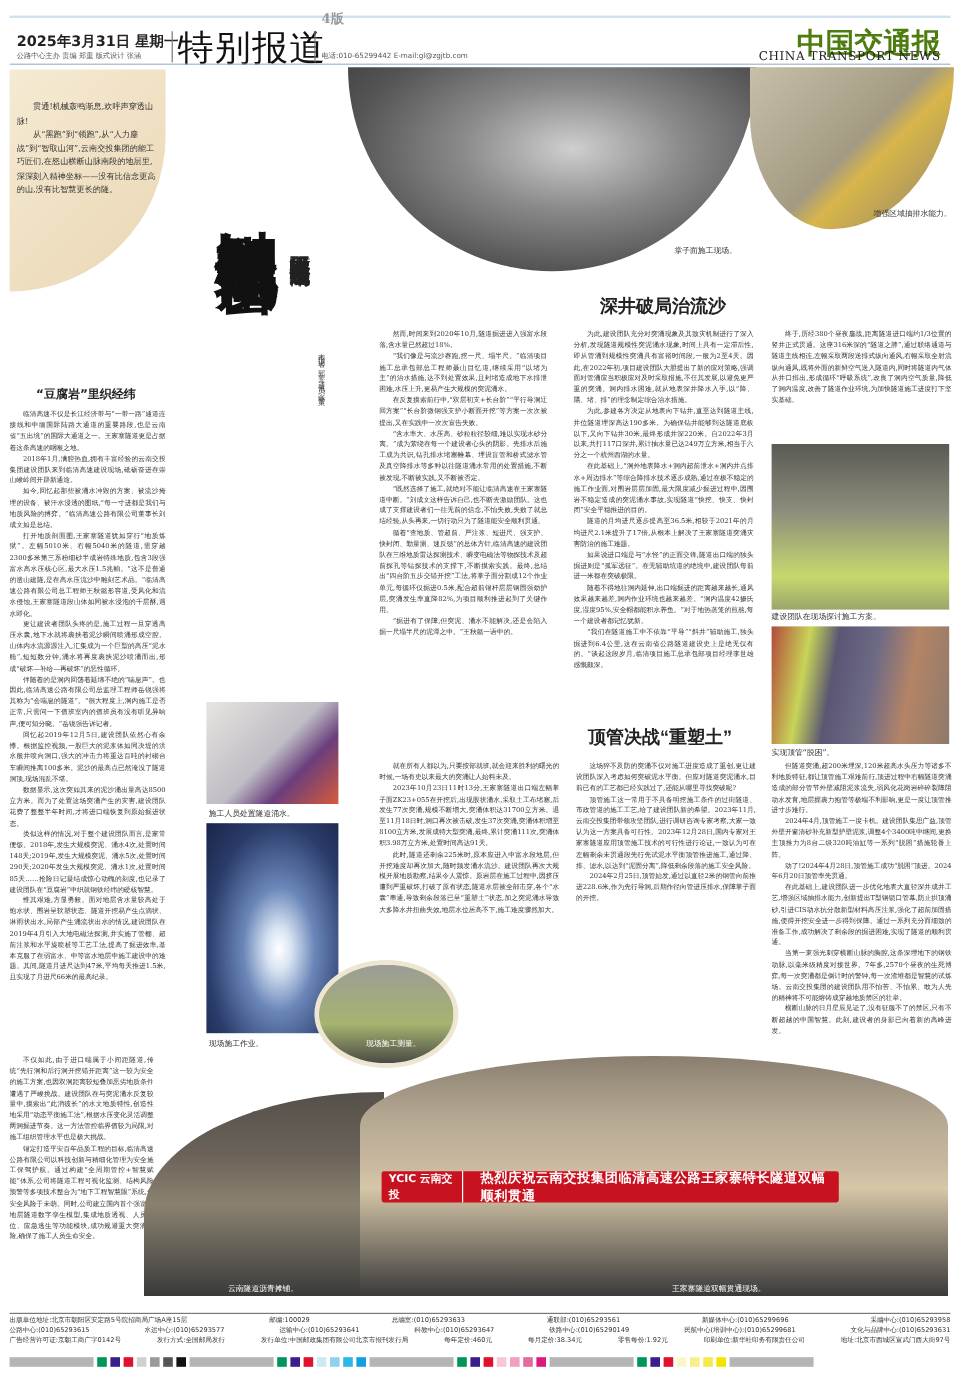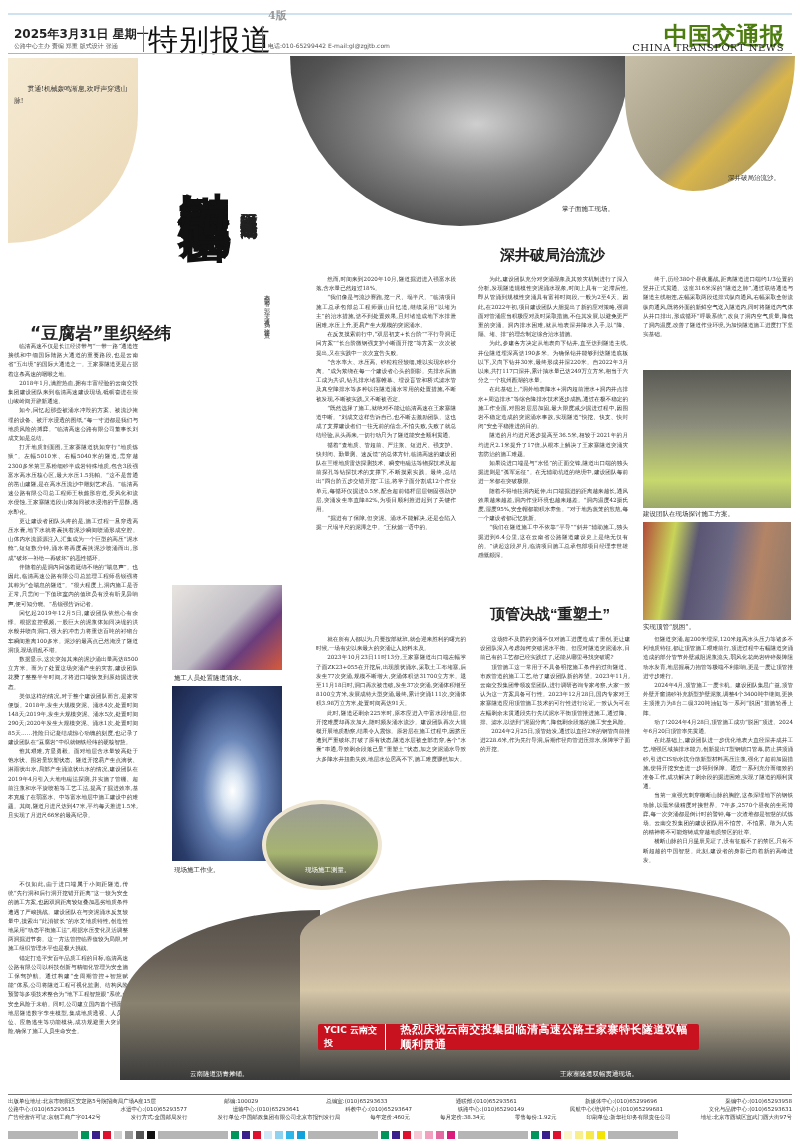--- a/index.html
+++ b/index.html
@@ -11,39 +11,39 @@
 .sepv{width:1px;height:26px;background:#777;top:26px}
 .section-title{left:148px;top:20px;font-size:30px;font-weight:normal;font-family:"DejaVu Serif",serif;letter-spacing:1px;color:#111}
 .edition{left:268px;top:8px;font-size:11px;color:#999;font-weight:bold}
 .contact{left:268px;top:42px;font-size:6px;font-family:"DejaVu Sans",sans-serif;color:#555}
 .logo{right:16px;top:20px;font-size:24px;color:#4d7c0f;font-weight:bold;font-family:"DejaVu Serif",serif}
 .logo-en{right:16px;top:42px;font-size:10px;color:#222;letter-spacing:.5px}
 .underline{left:8px;top:53px;width:784px;height:1px;background:#9bb9d3}
 .intro-bg{left:8px;top:58px;width:130px;height:185px;background:linear-gradient(135deg,#f5ead3,#ead7b4);border-radius:0 0 100% 0 / 0 0 70% 0}
 .intro{left:14px;top:84px;width:118px;font-size:6.8px;line-height:11.5px;color:#333}
 .intro p{text-indent:2em}
-.sub-h{font-size:17px;font-weight:bold;font-family:"DejaVu Sans",sans-serif;color:#222}
+.sub-h{font-size:10px;font-weight:bold;font-family:"DejaVu Sans",sans-serif;color:#222}
 .body-text{font-size:5.6px;line-height:9.2px;color:#333;text-align:justify}
 .body-text p{text-indent:2em}
 .headline{left:175px;top:150px;width:60px;font-size:52px;font-weight:900;writing-mode:vertical-rl;line-height:60px;color:#111;letter-spacing:2px;font-family:"DejaVu Serif",serif}
 .deck{left:238px;top:200px;writing-mode:vertical-rl;font-size:18px;line-height:22px;color:#222;font-family:"DejaVu Sans",sans-serif}
 .byline{left:262px;top:290px;writing-mode:vertical-rl;font-size:6px;color:#444;font-family:"DejaVu Sans",sans-serif;letter-spacing:2px}
 .photo{background:#777;overflow:hidden}
 .photo-tunnel{left:290px;top:56px;width:340px;height:170px;border-radius:0 0 50% 50% / 0 0 100% 100%;background:radial-gradient(ellipse at 55% 40%,#cfcfcf 0%,#8a8a8a 35%,#545454 70%,#3a3a3a 100%)}
 .photo-shaft{left:625px;top:56px;width:170px;height:135px;border-radius:0 0 60% 40% / 0 0 100% 70%;background:linear-gradient(135deg,#c7bfa8,#a39a82 50%,#d9b54a 60%,#8a826e)}
 .caption{font-size:6.5px;color:#333;font-family:"DejaVu Sans",sans-serif}
 .col-heading{font-size:15px;font-weight:bold;font-family:Liberation Sans, sans-serif;color:#222}
 .photo-meet{left:643px;top:370px;width:148px;height:138px;background:linear-gradient(180deg,#5a5a55,#8c8c7c 40%,#c7d86e 80%,#9aa66a)}
 .photo-pipe{left:643px;top:522px;width:148px;height:98px;background:linear-gradient(100deg,#b34a3a 0%,#c8d458 20%,#5a5673 35%,#6d6a86 55%,#b48466 75%,#8e7a6c)}
 .photo-water{left:172px;top:585px;width:110px;height:85px;background:linear-gradient(135deg,#e8e4e0,#bfbcc4 50%,#6a3e7c 70%,#d85a3a)}
 .photo-weld{left:172px;top:686px;width:110px;height:175px;background:radial-gradient(ellipse at 55% 60%,#ffffff 0%,#d8e4f2 12%,#6a86b8 35%,#2a3c6a 70%,#1a2448)}
 .photo-survey{left:262px;top:800px;width:120px;height:90px;border-radius:50%;border:4px solid #efe6d2;background:linear-gradient(180deg,#9c9c96,#a6b470 60%,#4a4a44)}
 .photo-paving{left:120px;top:910px;width:200px;height:170px;border-radius:100% 0 0 0 / 60% 0 0 0;background:linear-gradient(180deg,#55504a,#6a6258 30%,#8a8270 55%,#3a3a3a)}
 .photo-group{left:300px;top:880px;width:490px;height:200px;border-radius:60% 60% 0 0 / 35% 35% 0 0;background:linear-gradient(180deg,#8a7e70 0%,#b4a892 25%,#c9b8a0 45%,#d6c7a8 55%,#3a3a3a 100%)}
-.banner{left:318px;top:1024px;width:381px;height:26px;background:#c8121f;color:#fff;border-radius:2px;display:flex;align-items:center;padding-left:6px;gap:14px}
+.banner{left:318px;top:976px;width:381px;height:26px;background:#c8121f;color:#fff;border-radius:2px;display:flex;align-items:center;padding-left:6px;gap:14px}
 .banner-logo{font-size:9px;font-weight:bold;font-family:"DejaVu Sans",sans-serif;border-right:1px solid #fff;padding-right:6px}
 .banner-text{font-size:11px;font-weight:bold;font-family:Liberation Mono, monospace;letter-spacing:.5px}
 .footer-line{left:8px;top:1094px;width:784px;height:1px;background:#777}
 .footer{left:8px;top:1097px;width:784px;font-size:5.5px;line-height:8px;color:#333;font-family:"DejaVu Sans",sans-serif}
 .footer-row{display:flex;justify-content:space-between}
 .colorbar{left:8px;top:1131px;width:784px;height:8px;display:flex;gap:3px}
 .cb{height:8px}
 </style>
 </head>
 <body>
@@ -56,30 +56,31 @@
 <div class="abs sepv" style="left:262px"></div>
 <div class="abs edition">4版</div>
 <div class="abs contact">电话:010-65299442  E-mail:gl@zgjtb.com</div>
 <div class="abs logo">中国交通报</div>
 <div class="abs logo-en">CHINA TRANSPORT NEWS</div>
 <div class="abs underline"></div>
 
 <div class="abs intro-bg"></div>
 <div class="abs intro">
   <p>贯通!机械轰鸣渐息,欢呼声穿透山脉!</p>
+  <p>从“黑跑”到“领跑”,从“人力鏖战”到“智取山河”,云南交投集团的能工巧匠们,在怒山横断山脉南段的地层里,深深刻入精神坐标——没有比信念更高的山,没有比智慧更长的隧。</p>
 </div>
 
 <div class="abs headline">以智为钥破译地质密码</div>
 <div class="abs deck">王家寨隧道双幅贯通 临清高速全线通车在即</div>
 <div class="abs byline">本报记者 郭 雯 通讯员 张警策</div>
 
 <div class="abs photo photo-tunnel"></div>
 <div class="abs caption" style="left:562px;top:205px">掌子面施工现场。</div>
 <div class="abs photo photo-shaft"></div>
-<div class="abs caption" style="left:728px;top:174px">深井破局治流沙。</div>
+<div class="abs caption" style="left:728px;top:174px">增强区域抽排水能力。</div>
 
 <div class="abs sub-h" style="left:30px;top:322px">“豆腐岩”里织经纬</div>
 <div class="abs body-text" style="left:8px;top:342px;width:130px;height:550px;overflow:hidden">
   <p>临清高速不仅是长江经济带与“一带一路”通道连接线和中缅国际陆路大通道的重要路段,也是云南省“五出境”的国际大通道之一。王家寨隧道更是占据着这条高速的咽喉之地。</p>
   <p>2018年1月,满腔热血,拥有丰富经验的云南交投集团建设团队来到临清高速建设现场,砥砺奋进在崇山峻岭间开辟新通途。</p>
   <p>如今,回忆起那些被涌水冲毁的方案、被流沙掩埋的设备、被汗水浸透的图纸,“每一寸进都是我们与地质风险的搏弈。”临清高速公路有限公司董事长刘成文如是总结。</p>
   <p>打开地质剖面图,王家寨隧道犹如穿行“地质炼狱”。左幅5010米、右幅5040米的隧道,需穿越2300多米第三系粉细砂半成岩特殊地质,包含3段强富水高水压核心区,最大水压1.5兆帕。“这不是普通的凿山建隧,是在高水压流沙中雕刻艺术品。”临清高速公路有限公司总工程师王秋懿形容道,受风化和流水侵蚀,王家寨隧道段山体如同被水浸泡的千层酥,遇水即化。</p>
   <p>更让建设者团队头疼的是,施工过程一旦穿透高压水囊,地下水就将裹挟着泥沙瞬间喷涌形成空腔。山体内水流源源注入,汇集成为一个巨型的高压“泥水舱”,短短数分钟,涌水将再度裹挟泥沙喷涌而出,形成“破坏—补给—再破坏”的恶性循环。</p>
   <p>伴随着的是洞内回荡着延绵不绝的“喘息声”。也因此,临清高速公路有限公司总监理工程师岳锐强将其称为“会喘息的隧道”。“很大程度上,洞内施工是否正常,只需问一下值班室内的值班员有没有听见异响声,便可知分晓。”岳锐强告诉记者。</p>
   <p>回忆起2019年12月5日,建设团队依然心有余悸。根据监控视频,一股巨大的泥浆体如同决堤的洪水般井喷向洞口,强大的冲击力将重达百吨的衬砌台车瞬间推离100多米。泥沙的最高点已然淹没了隧道洞顶,现场混乱不堪。</p>

